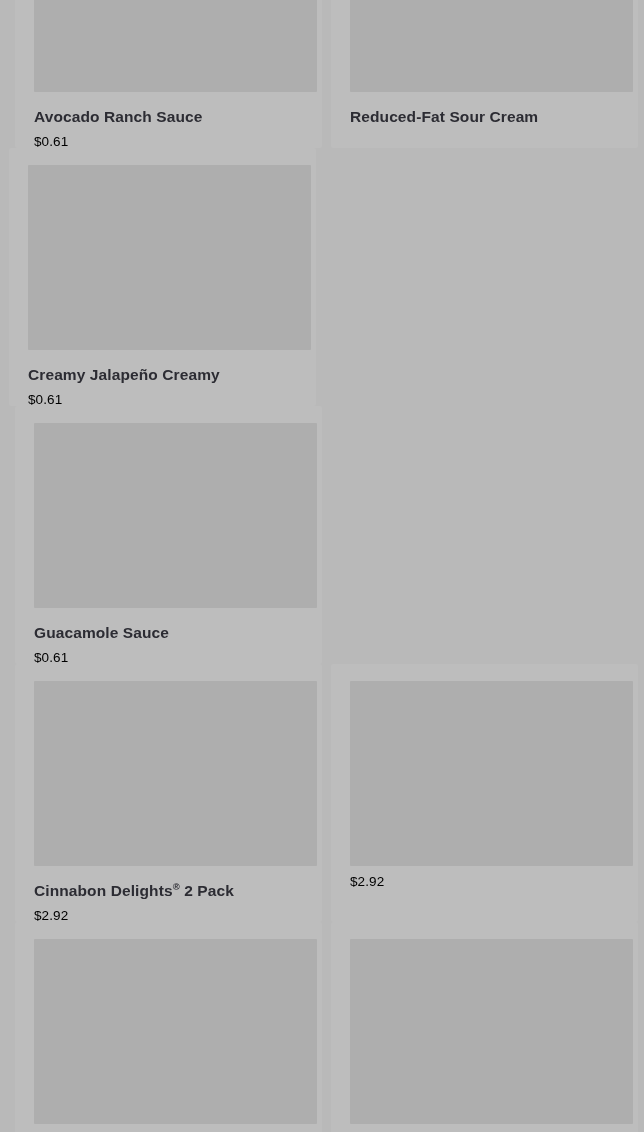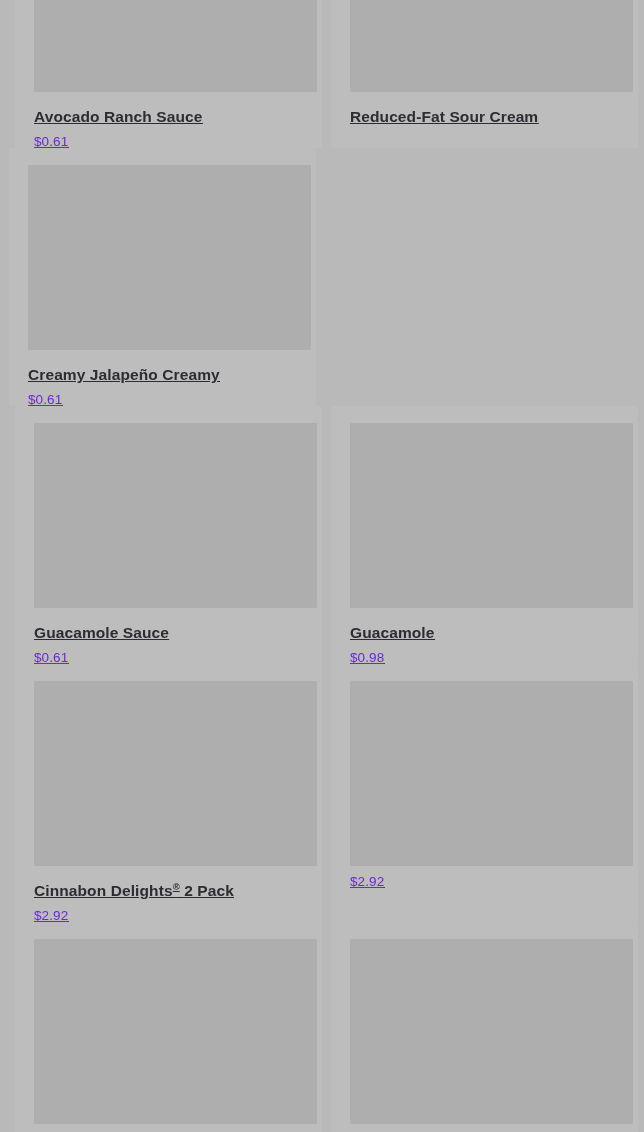--- a/index.html
+++ b/index.html
@@ -1,16 +1,16 @@
 <!DOCTYPE html>
 <html><head>
 <meta charset="utf-8">
 <title>Product Grid</title>
 <style>
-  * { box-sizing: border-box; margin: 0; padding: 0; text-decoration: underline; }
+  * { box-sizing: border-box; margin: 0; padding: 0; }
 
   html, body {
     width: 644px;
     height: 1132px;
     overflow: hidden;
   }
 
   body {
     background: #b9b9b9;
     font-family: "Liberation Sans", sans-serif;
@@ -75,21 +75,21 @@
     color: #2c2c33;
     letter-spacing: 0.1px;
     white-space: nowrap;
   }
 
   .product-price {
     margin-top: 7px;
     font-size: 13.5px;
     font-weight: 400;
     line-height: 17px;
-    color: #6d28d9;
+    color: #000000;
     letter-spacing: 0.1px;
   }
 
   .product-title sup.reg {
     font-size: 9.5px;
     vertical-align: super;
     line-height: 0;
   }
 </style>
 </head>
@@ -117,25 +117,20 @@
         <div class="product-price">$0.61</div>
       </div>
     </div>
 
     <div class="product-row">
       <div class="product-card">
         <div class="product-thumb"></div>
         <div class="product-title">Guacamole Sauce</div>
         <div class="product-price">$0.61</div>
       </div>
-      <div class="product-card col-right">
-        <div class="product-thumb"></div>
-        <div class="product-title">Guacamole</div>
-        <div class="product-price">$0.98</div>
-      </div>
     </div>
 
     <div class="product-row">
       <div class="product-card">
         <div class="product-thumb"></div>
         <div class="product-title">Cinnabon Delights<sup class="reg">®</sup> 2 Pack</div>
         <div class="product-price">$2.92</div>
       </div>
       <div class="product-card col-right">
         <div class="product-thumb"></div>

